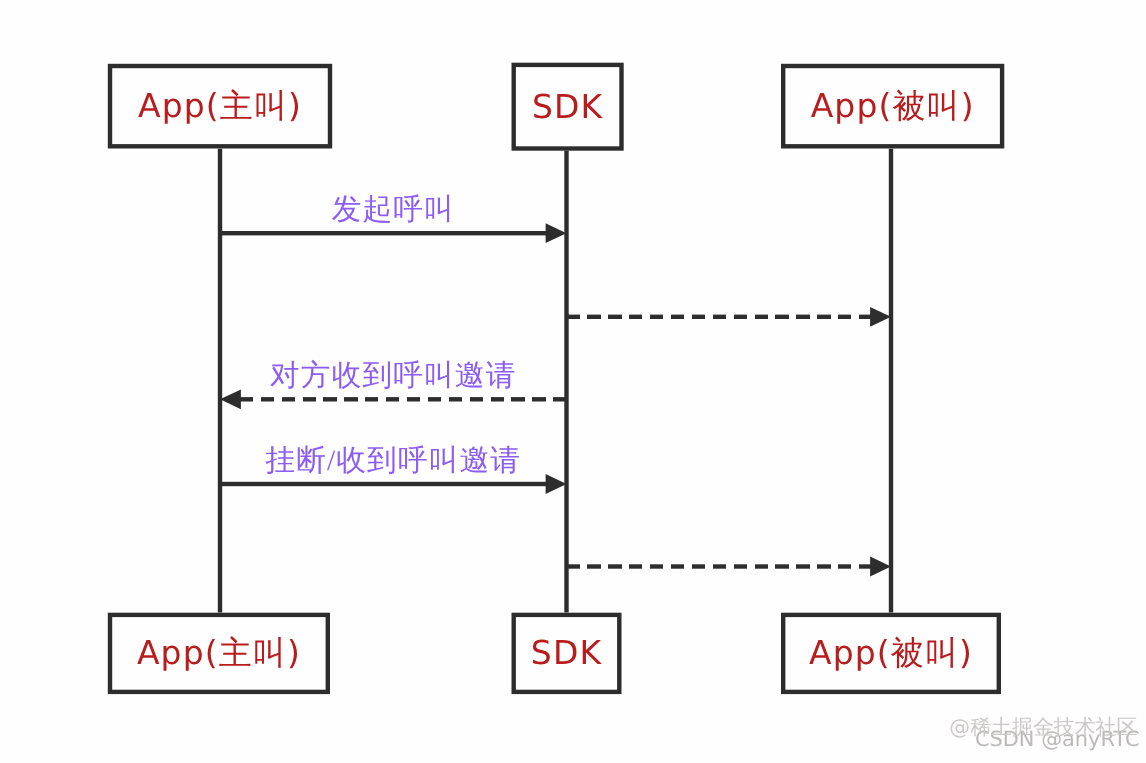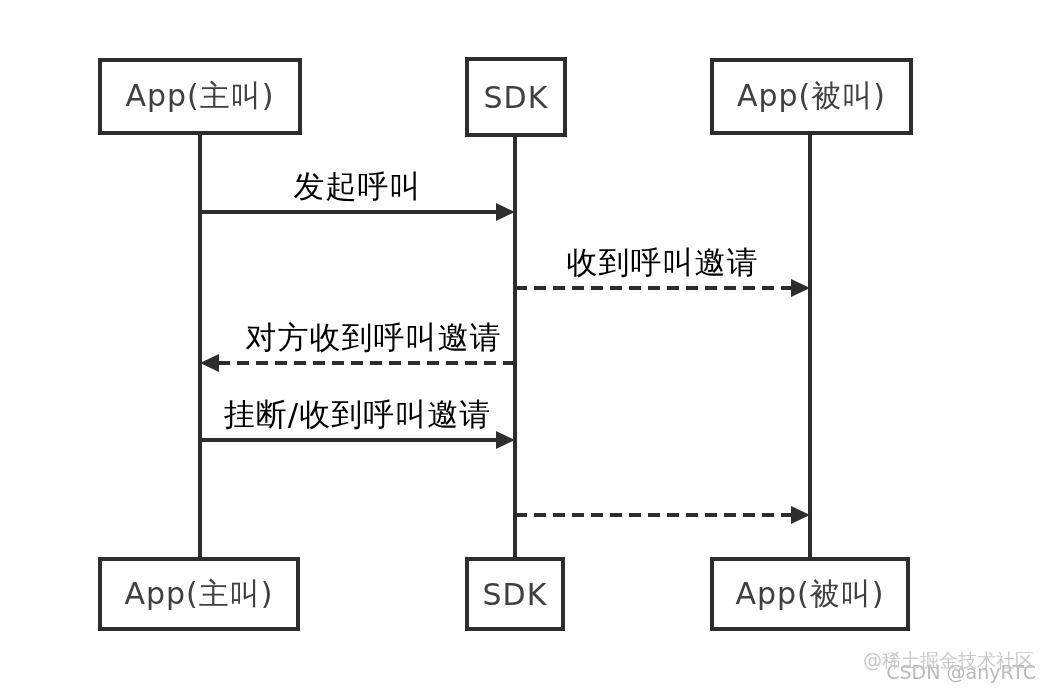--- a/index.html
+++ b/index.html
@@ -19,21 +19,21 @@
   
   .actor-box {
     position: absolute;
     box-sizing: border-box;
     border: 4px solid #2d2d2d;
     background: #fefefe;
     display: flex;
     align-items: center;
     justify-content: center;
     font-size: 30px;
-    color: #404040;
+    color: #b91c1c;
     letter-spacing: 1px;
     z-index: 3;
   }
   #box-caller-top  { left:  98px; top:  58px; width: 204px; height: 77px; }
   #box-sdk-top     { left: 465px; top:  57px; width: 102px; height: 80px; }
   #box-callee-top  { left: 710px; top:  58px; width: 203px; height: 77px; }
   #box-caller-bot  { left:  98px; top: 557px; width: 202px; height: 74px; }
   #box-sdk-bot     { left: 465px; top: 557px; width: 100px; height: 74px; }
   #box-callee-bot  { left: 710px; top: 557px; width: 200px; height: 74px; }
 
@@ -80,29 +80,30 @@
     z-index: 2;
   }
 
   
   .msg-label {
     position: absolute;
     height: 38px;
     display: flex;
     align-items: flex-end;
     justify-content: center;
-    font-size: 31px;
-    color: #000000;
+    font-size: 27px;
+    color: #8b5cf6;
     letter-spacing: 1px;
     white-space: nowrap;
     z-index: 2;
+    font-family: Liberation Serif, serif;
   }
   #label-m1 { left: 200px; width: 315px; top: 170px; }
   #label-m2 { left: 515px; width: 295px; top: 246px; }
-  #label-m3 { left: 216px; width: 315px; top: 321px; }
+  #label-m3 { left: 200px; width: 315px; top: 321px; }
   #label-m4 { left: 200px; width: 315px; top: 398px; }
   #label-m5 { left: 515px; width: 295px; top: 473px; }
 
   #line-m1  { left: 200px; top: 210px; width: 297px; }
   #head-m1  { left: 496px; top: 203px; }
   #line-m2  { left: 515px; top: 286px; width: 277px; }
   #head-m2  { left: 791px; top: 279px; }
   #line-m3  { left: 218px; top: 361px; width: 297px; }
   #head-m3  { left: 200px; top: 354px; }
   #line-m4  { left: 200px; top: 438px; width: 297px; }
@@ -136,21 +137,20 @@
   </div>
 
   <div class="lifeline" id="life-caller"></div>
   <div class="lifeline" id="life-sdk"></div>
   <div class="lifeline" id="life-callee"></div>
 
   <div class="msg-label" id="label-m1">发起呼叫</div>
   <div class="msg-line-solid" id="line-m1"></div>
   <div class="arrow-right" id="head-m1"></div>
 
-  <div class="msg-label" id="label-m2">收到呼叫邀请</div>
   <div class="msg-line-dashed" id="line-m2"></div>
   <div class="arrow-right" id="head-m2"></div>
 
   <div class="msg-label" id="label-m3">对方收到呼叫邀请</div>
   <div class="msg-line-dashed" id="line-m3"></div>
   <div class="arrow-left" id="head-m3"></div>
 
   <div class="msg-label" id="label-m4">挂断/收到呼叫邀请</div>
   <div class="msg-line-solid" id="line-m4"></div>
   <div class="arrow-right" id="head-m4"></div>

